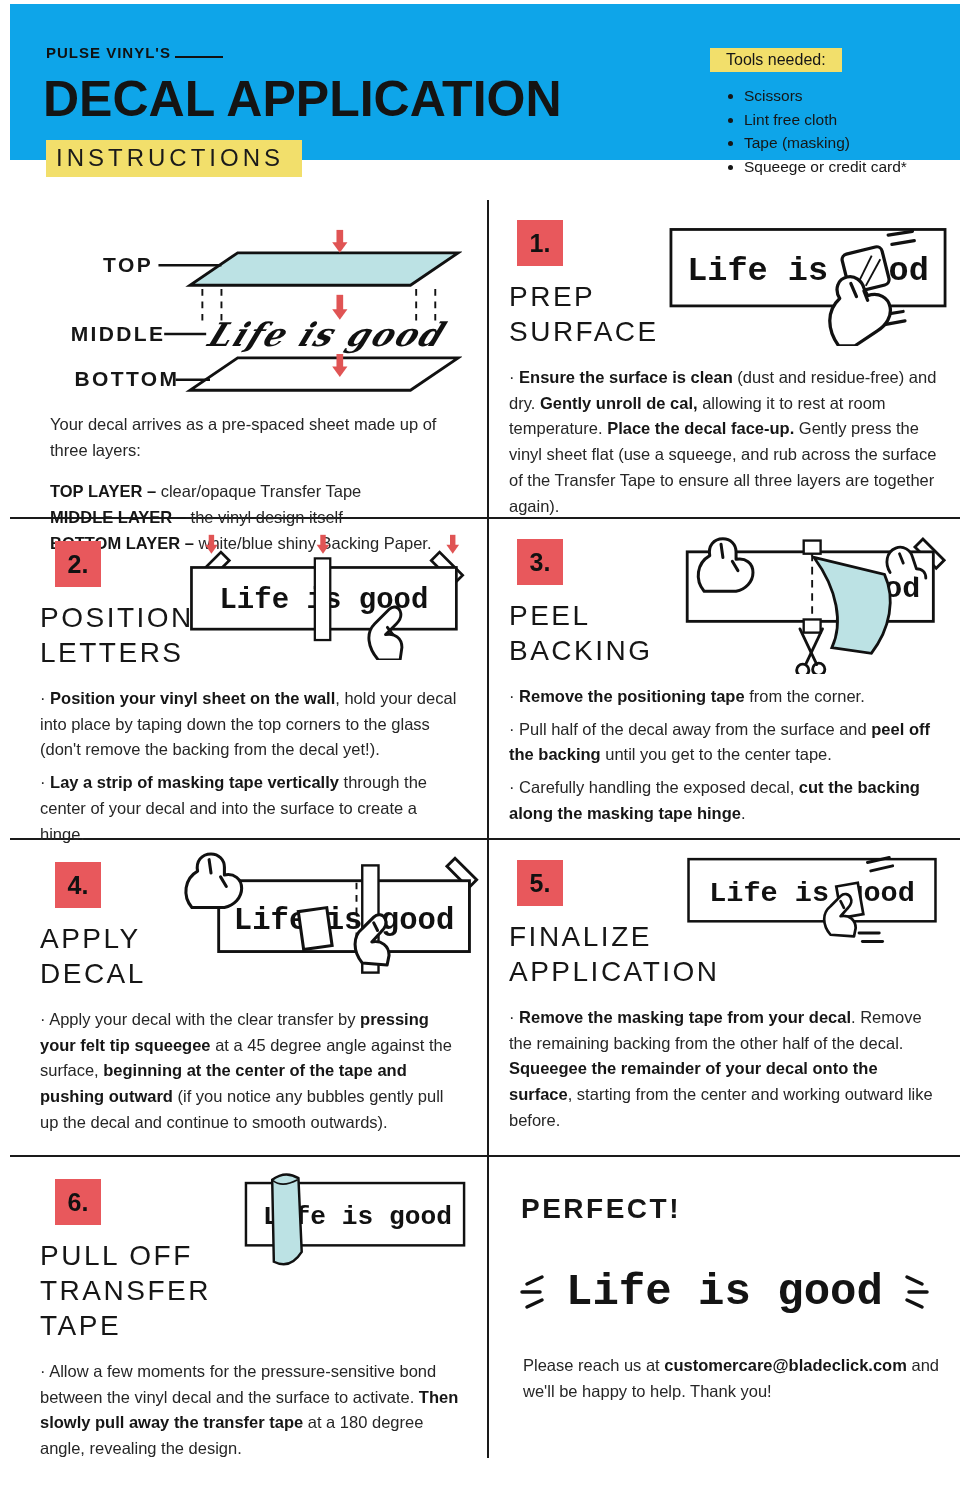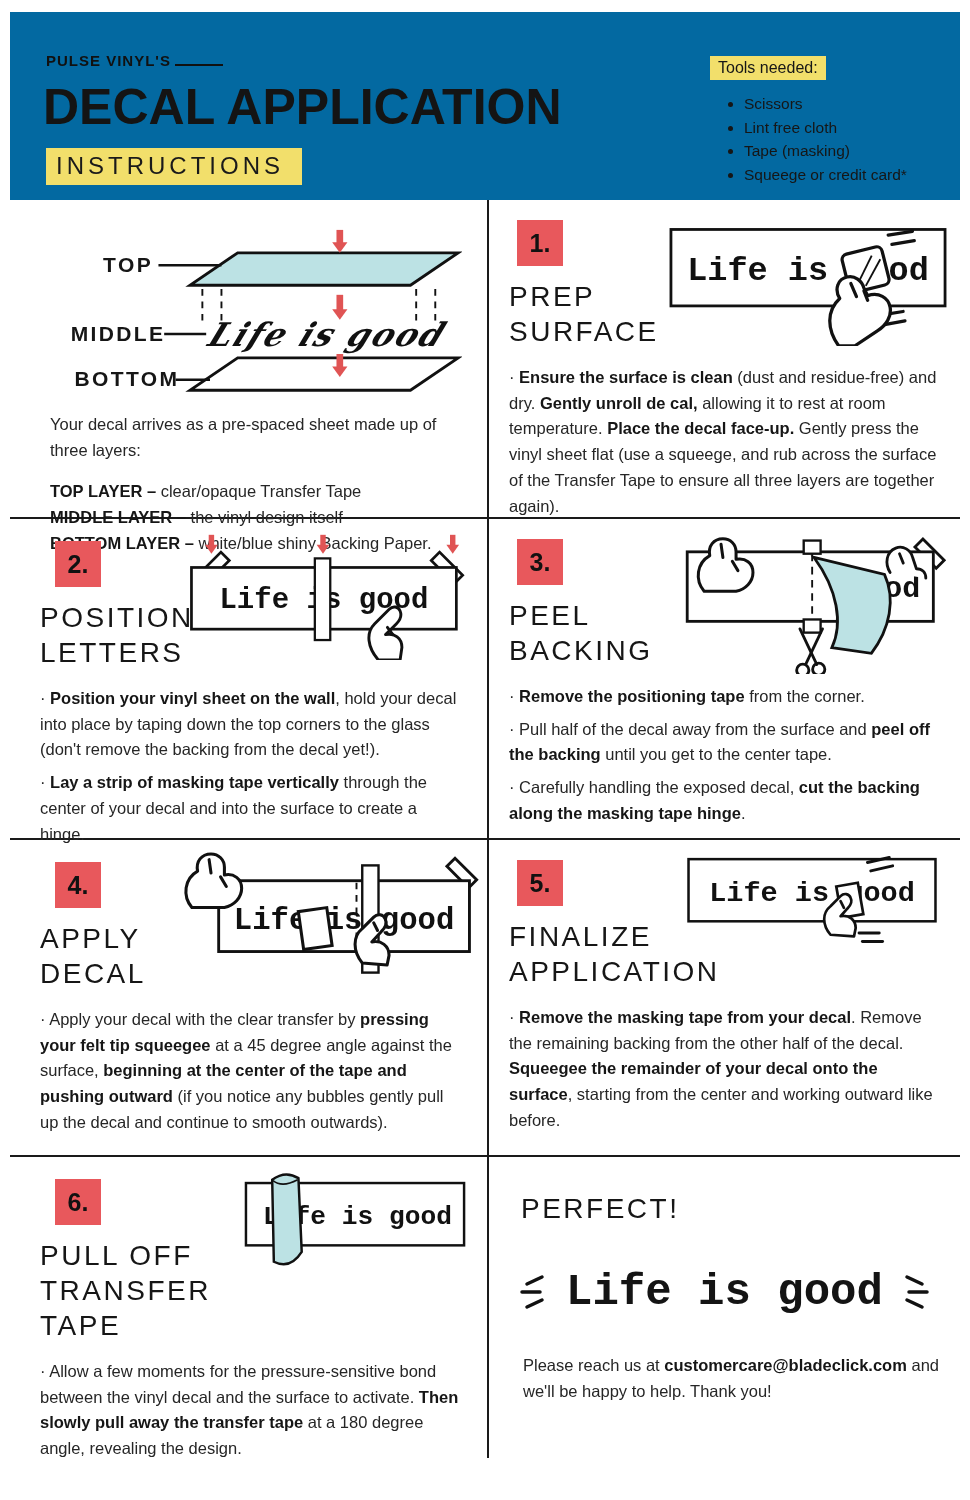--- a/index.html
+++ b/index.html
@@ -3,33 +3,33 @@
 <meta charset="utf-8">
 <style>
   * { margin:0; padding:0; box-sizing:border-box; }
   html,body { background:#ffffff; }
   .page {
     position:relative; width:970px; height:1500px; background:#fff;
     font-family:"Liberation Sans", sans-serif; color:#222; overflow:hidden;
   }
   
   .header {
-    position:absolute; left:10px; right:10px; top:12px; height:188px;
-    background:#0369a1;
+    position:absolute; left:10px; right:10px; top:4px; height:156px;
+    background:#0ea5e9;
   }
   .brand { position:absolute; left:36px; top:40px; font-size:15px; font-weight:bold;
     letter-spacing:1px; color:#111; }
   .brand-line { display:inline-block; width:48px; border-bottom:2px solid #111; margin-left:4px; vertical-align:baseline; }
   .title { position:absolute; left:33px; top:66px; font-size:50px; font-weight:bold;
     letter-spacing:0px; color:#141414; }
   .subtitle { position:absolute; left:36px; top:136px; background:#F2DF6B;
     font-size:24px; letter-spacing:4px; padding:4px 18px 5px 10px; color:#1a1a1a; }
   .tools { position:absolute; left:700px; top:44px; width:240px; }
   .tools-label { display:inline-block; background:#F2DF6B; font-size:16px;
-    padding:3px 8px; color:#161616; }
+    padding:3px 16px; color:#161616; }
   .tools ul { margin:12px 0 0 34px; }
   .tools li { font-size:15.5px; line-height:1.52; color:#161616; }
   
   .grid { position:absolute; left:10px; right:10px; top:200px; height:1258px; }
   .grid::before { content:""; position:absolute; left:477px; top:0; bottom:0;
     width:2px; background:#1a1a1a; }
   .row { display:flex; width:100%; }
   .row.r1 { height:317px; }
   .row.r2 { height:321px; border-top:2px solid #1a1a1a; }
   .row.r3 { height:317px; border-top:2px solid #1a1a1a; }
@@ -47,21 +47,21 @@
   .illus { position:absolute; }
   .step-body { margin-top:16px; }
   .step-body p, .intro-text p { font-size:16.5px; line-height:1.56; color:#262626; margin-top:7px; }
   .b { font-weight:bold; color:#161616; }
   
   .layers-svg { display:block; margin:4px 0 0 2px; }
   .intro-text { margin-top:14px; padding-left:10px; }
   .intro-layers { margin-top:16px; }
   .intro-layers div { font-size:16.5px; line-height:1.55; color:#262626; }
   
-  .perfect-title { margin:16px 0 0 12px; font-size:28px; font-weight:normal;
+  .perfect-title { margin:16px 0 0 12px; font-size:28px; font-weight:bold;
     letter-spacing:2.5px; color:#161616; }
   .perfect-decal { display:flex; align-items:center; justify-content:center;
     gap:20px; margin:42px 0 36px 0; }
   .perfect-decal .decal-word { font-family:"Liberation Mono", monospace;
     font-weight:bold; font-size:44px; color:#141414; }
   .perfect-body p { font-size:16.5px; line-height:1.55; color:#262626; margin:0 0 24px 14px; }
   
   .footer { position:absolute; left:10px; right:10px; top:1522px; height:34px;
     background:#BFE2E1;margin-top:12px; }
   .footer-note { position:absolute; right:24px; top:0; line-height:34px;

